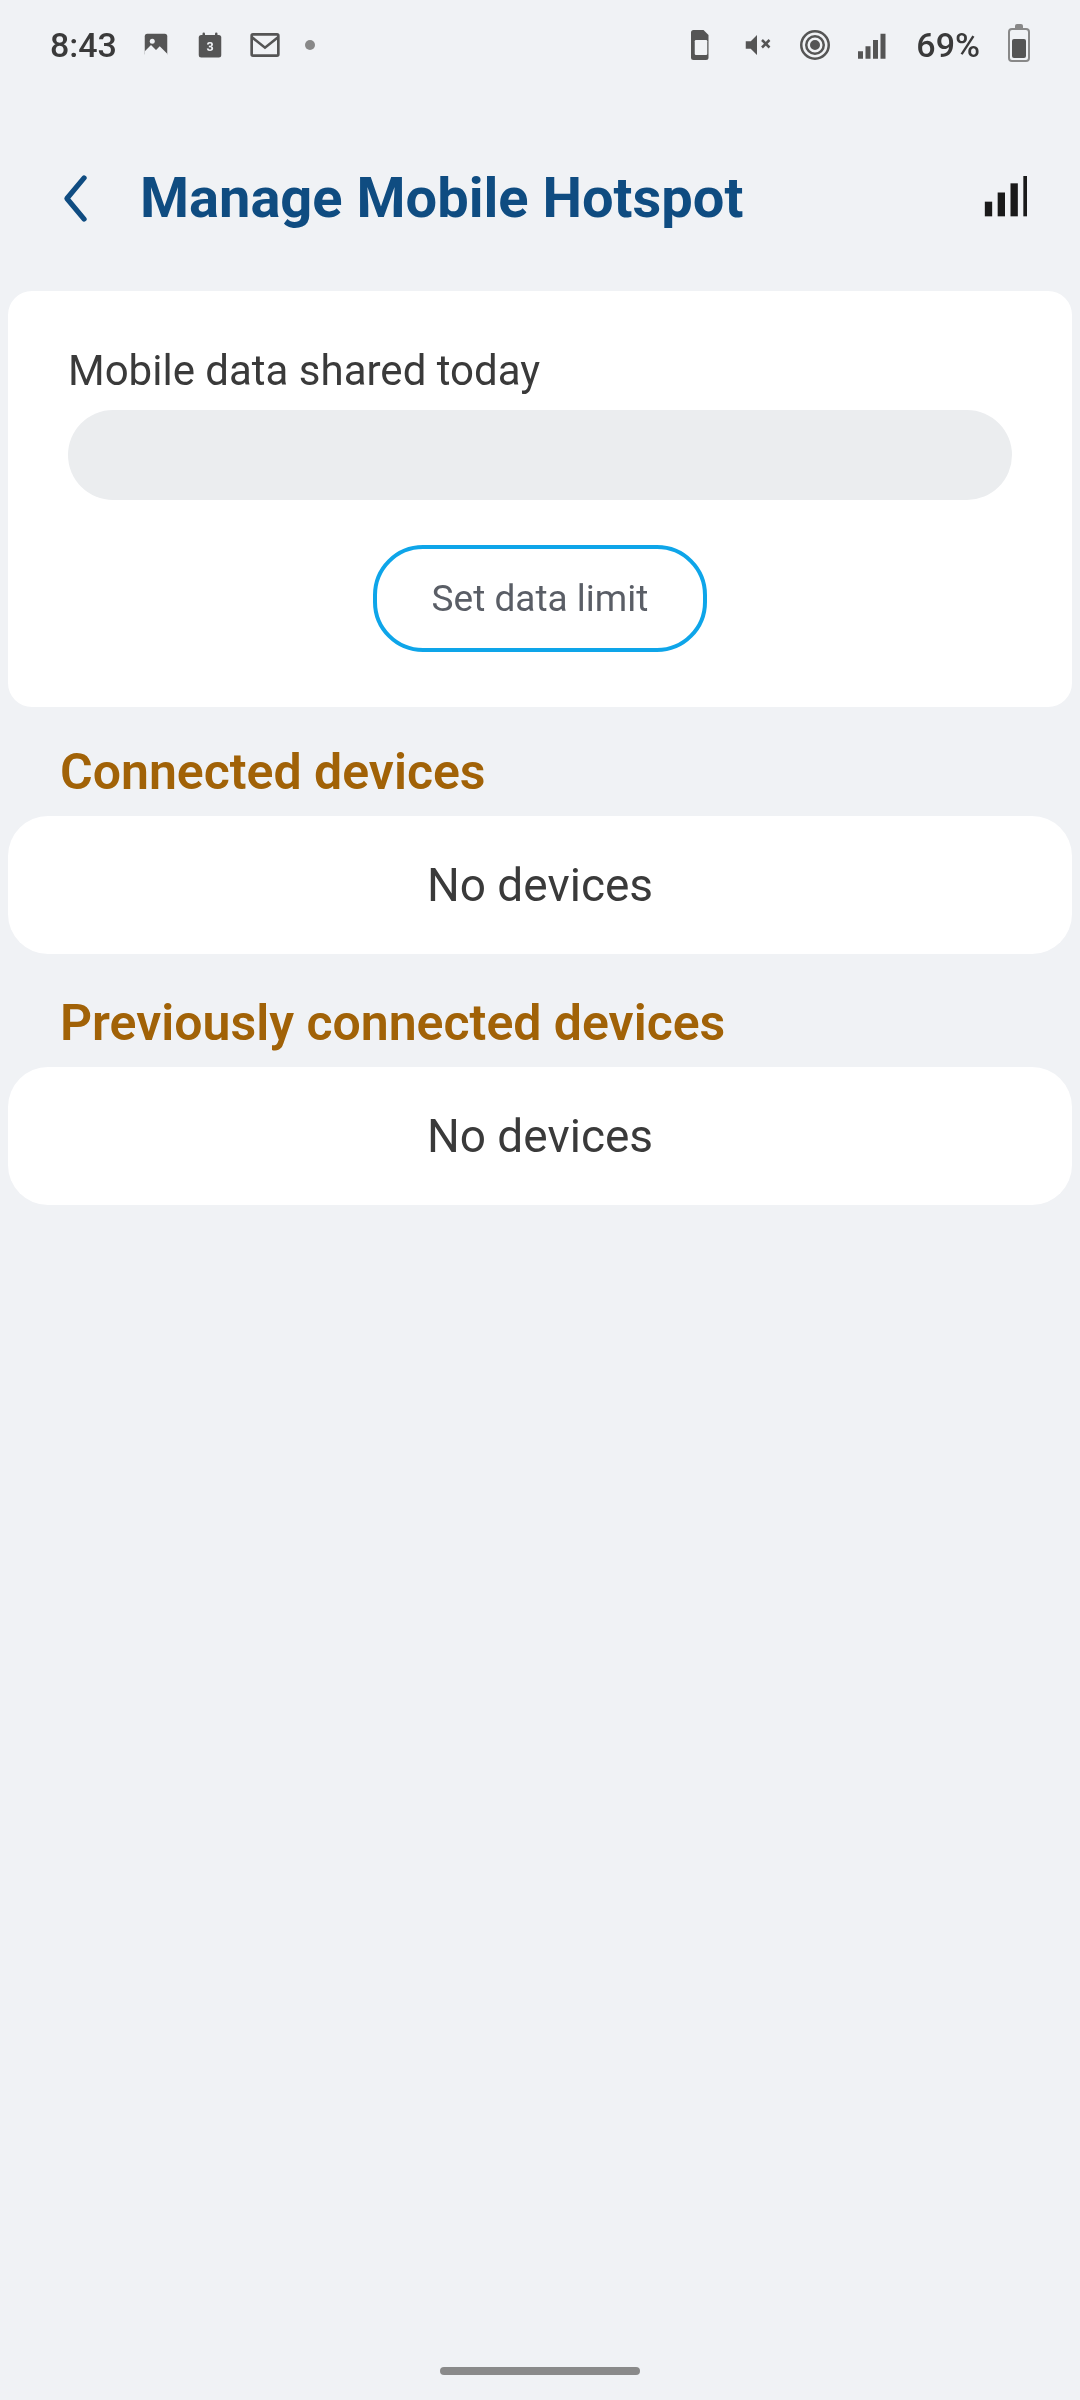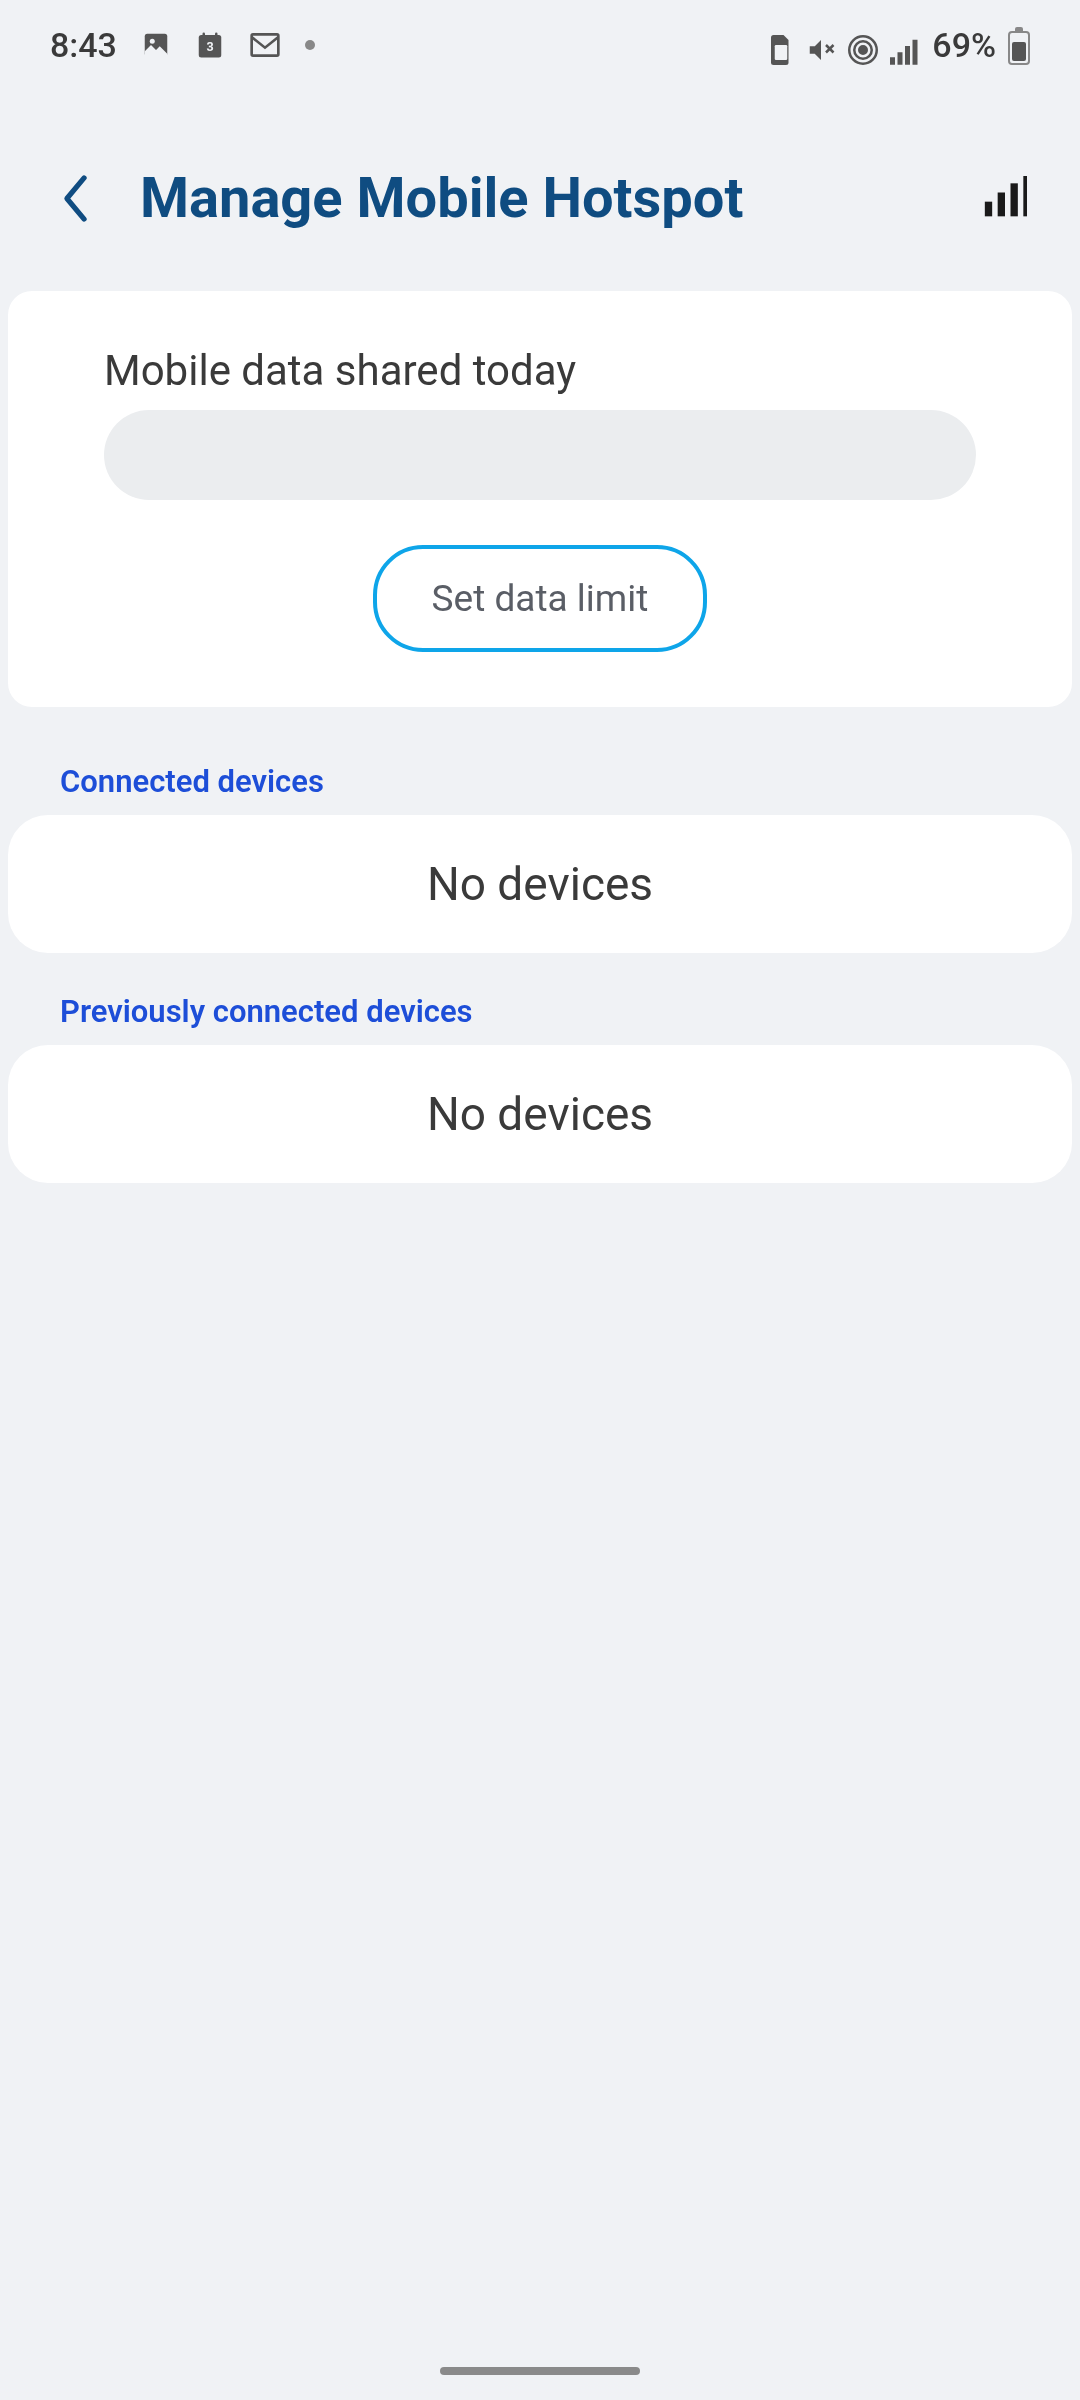--- a/index.html
+++ b/index.html
@@ -28,22 +28,22 @@
     }
     
     .status-left {
       display: flex;
       align-items: center;
       gap: 24px;
     }
     
     .status-right {
       display: flex;
-      align-items: flex-end;
-      gap: 12px;
+      align-items: center;
+      gap: 28px;
     }
     
     .status-icon {
       display: inline-flex;
       align-items: center;
     }
     
     .header {
       display: flex;
       align-items: center;
@@ -72,22 +72,22 @@
       height: 50px;
       display: flex;
       align-items: center;
       justify-content: center;
       cursor: pointer;
     }
     
     .card {
       background: #ffffff;
       border-radius: 24px;
-      margin: 0 8px 36px 8px;
-      padding: 55px 96px;
+      margin: 0 8px 16px 8px;
+      padding: 55px 60px;
     }
     
     .data-label {
       font-size: 42px;
       color: #3a3a3a;
       margin-bottom: 15px;
     }
     
     .data-value {
       font-size: 72px;
@@ -130,23 +130,23 @@
       border: 4px solid #0ea5e9;
       border-radius: 50px;
       background: transparent;
       font-size: 37px;
       color: #5a5e66;
       cursor: pointer;
       text-align: right;
     }
     
     .section-label {
-      font-size: 31px;
+      font-size: 50px;
       font-weight: 600;
-      color: #1d4ed8;
+      color: #a16207;
       padding: 20px 40px 15px 60px;
     }
     
     .devices-card {
       background: #ffffff;
       border-radius: 40px;
       margin: 0 8px 20px 8px;
       padding: 42px 60px;
       text-align: center;
     }

